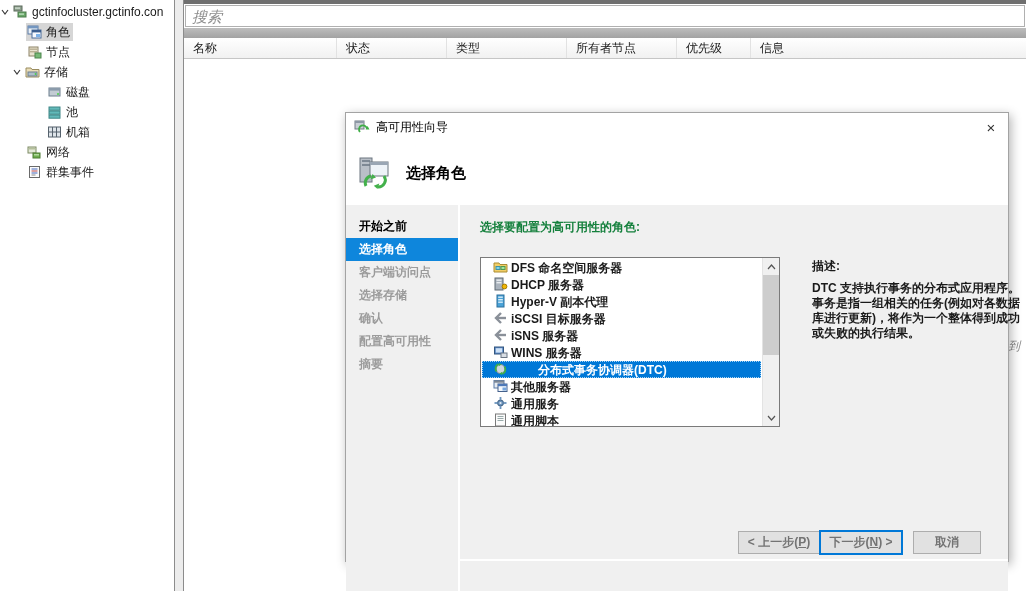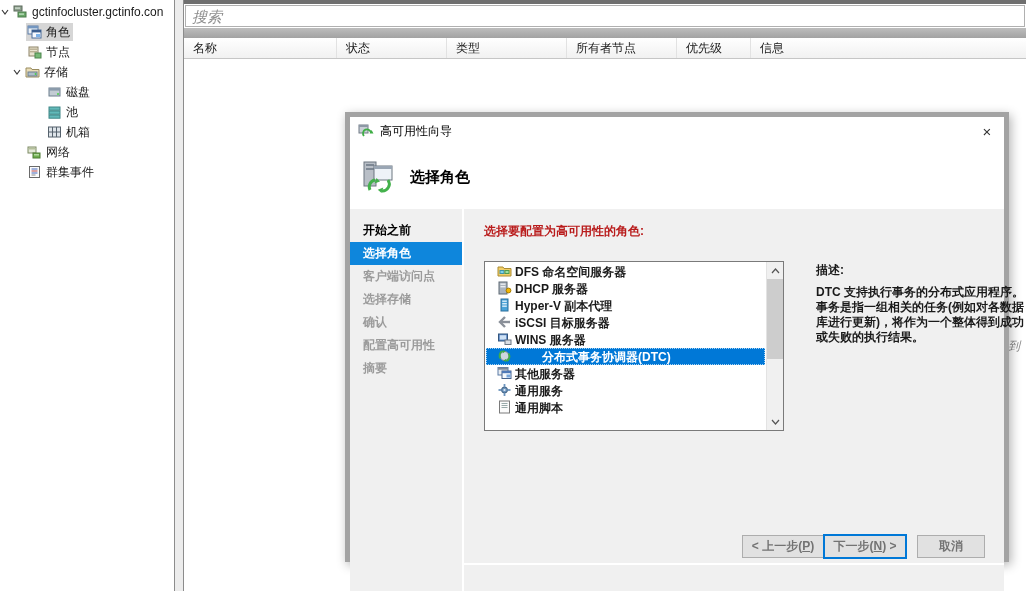--- a/index.html
+++ b/index.html
@@ -29,37 +29,37 @@
   .search-box input { width:100%; height:100%; border:1px solid #b0b0b0; padding:0 6px; font-family:inherit; font-size:15px; background:#fff; outline:none; }
   .search-box input::placeholder { font-style:italic; color:#8e8e8e; opacity:1; }
   .gray-band { position:absolute; left:0; right:0; top:28px; height:10px; background:linear-gradient(#bdbdbd,#a2a2a2); }
   .table-header { position:absolute; left:0; right:0; top:38px; height:21px; background:linear-gradient(#ffffff,#f1f1f1); border-bottom:1px solid #c6c6c6; display:flex; }
   .th { height:100%; line-height:20px; padding-left:9px; border-right:1px solid #e2e2e2; color:#202020; overflow:hidden; white-space:nowrap; }
   .th:last-child { border-right:none; }
   .rows-area { position:absolute; left:0; right:0; top:59px; bottom:0; background:#fff; }
   .clip-frag { position:absolute; left:824px; top:338px; font-style:italic; color:#8a8a8a; white-space:nowrap; }
 
   
-  .dialog { position:absolute; left:345px; top:112px; width:664px; height:450px; background:#f0f0f0; border:5px solid #a3a3a3; box-shadow:2px 3px 10px rgba(0,0,0,.3); z-index:10; }
+  .dialog { position:absolute; left:345px; top:112px; width:664px; height:450px; background:#f0f0f0; border:1px solid #a3a3a3; box-shadow:2px 3px 10px rgba(0,0,0,.3); z-index:10; }
   .titlebar { height:28px; background:#fff; display:flex; align-items:center; padding-left:8px; }
   .titlebar .t-ico { width:16px; height:16px; margin-right:6px; flex:0 0 auto; }
   .titlebar .t-text { flex:1 1 auto; color:#000; }
   .close-btn { width:34px; height:28px; display:flex; align-items:center; justify-content:center; font-size:15px; color:#333; cursor:default; }
   .wiz-header { height:64px; background:#fff; display:flex; align-items:center; padding-left:12px; }
   .wiz-header .h-ico { width:34px; height:34px; margin-right:14px; flex:0 0 auto; }
   .wiz-header .h-title { font-size:15px; font-weight:bold; color:#000; }
   .wiz-body { position:relative; height:397px; background:#f0f0f0;font-weight:bold; }
   .steps { position:absolute; left:0; top:0; width:112px; height:100%; padding-top:10px; }
   .step { height:23px; line-height:23px; padding-left:13px; white-space:nowrap; overflow:hidden; }
   .step.done { color:#000; }
   .step.current { background:#0e86dc; color:#fff; }
   .step.pending { color:#9b9b9b; }
   .vsep { position:absolute; left:112px; top:0; bottom:0; width:2px; background:#fff; }
   .wiz-content { position:absolute; left:114px; right:0; top:0; bottom:43px; }
-  .content-label { position:absolute; left:20px; top:14px; color:#b91c1c; }
+  .content-label { position:absolute; left:20px; top:14px; color:#15803d; }
 
   .listbox { position:absolute; left:20px; top:52px; width:300px; height:170px; background:#fff; border:1px solid #7a7a7a; overflow:hidden; }
   .lb-rows { position:absolute; left:1px; top:1px; right:18px; bottom:0; overflow:hidden; }
   .lb-row { height:17px; display:flex; align-items:flex-start; padding-left:10px; border:1px dotted transparent; white-space:nowrap; }
   .lb-row.selected { background:#0078d7; color:#fff; border-color:#a8d3f3;gap:27px; }
   .role-ico { width:15px; height:14px; margin-right:3px; flex:0 0 auto; }
   .scrollbar { position:absolute; right:0; top:0; bottom:0; width:17px; background:#f0f0f0; border-left:1px solid #e3e3e3; }
   .sb-btn { position:absolute; left:0; width:17px; height:17px; display:flex; align-items:center; justify-content:center; }
   .sb-up { top:0; } .sb-down { bottom:0; }
   .sb-thumb { position:absolute; left:0; top:17px; width:17px; height:80px; background:#cdcdcd; }
@@ -281,20 +281,27 @@
             </div>
             <div class="lb-row">
               <svg class="role-ico" viewBox="0 0 15 14">
                   <polyline points="8,2 3,7 8,12" fill="none" stroke="#8a9099" stroke-width="2.4"></polyline>
                   <line x1="4" y1="7" x2="13" y2="7" stroke="#8a9099" stroke-width="2.4"></line>
                 </svg>
               <span>iSCSI 目标服务器</span>
             </div>
             <div class="lb-row">
               <svg class="role-ico" viewBox="0 0 15 14">
+                  <polyline points="8,2 3,7 8,12" fill="none" stroke="#8a9099" stroke-width="2.4"></polyline>
+                  <line x1="4" y1="7" x2="13" y2="7" stroke="#8a9099" stroke-width="2.4"></line>
+                </svg>
+              <span>iSNS 服务器</span>
+            </div>
+            <div class="lb-row">
+              <svg class="role-ico" viewBox="0 0 15 14">
                   <rect x="1.5" y="2" width="9" height="7" fill="#5a87c5" stroke="#33567f"></rect>
                   <rect x="2.8" y="3.2" width="6.4" height="4.4" fill="#cfe2f5"></rect>
                   <rect x="8" y="8" width="6" height="4.5" fill="#d9dee4" stroke="#6b7683"></rect>
                 </svg>
               <span>WINS 服务器</span>
             </div>
             <div class="lb-row selected">
               <svg class="role-ico" viewBox="0 0 15 14">
                   <circle cx="7.5" cy="7" r="4.5" fill="#cdd6de" stroke="#7c8894"></circle>
                   <path d="M3.5 9.5 a5 5 0 0 1 2 -7.5" fill="none" stroke="#3fae46" stroke-width="1.8"></path>

